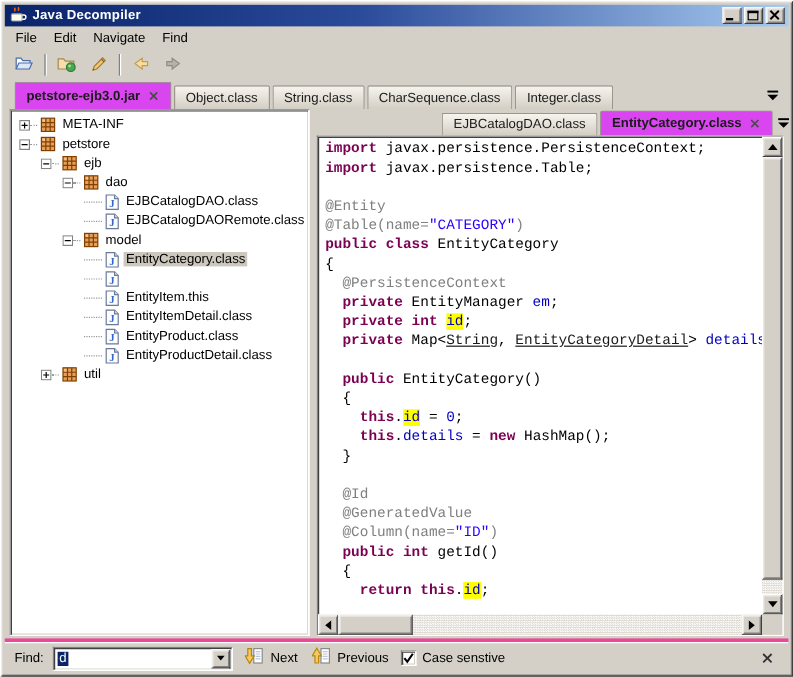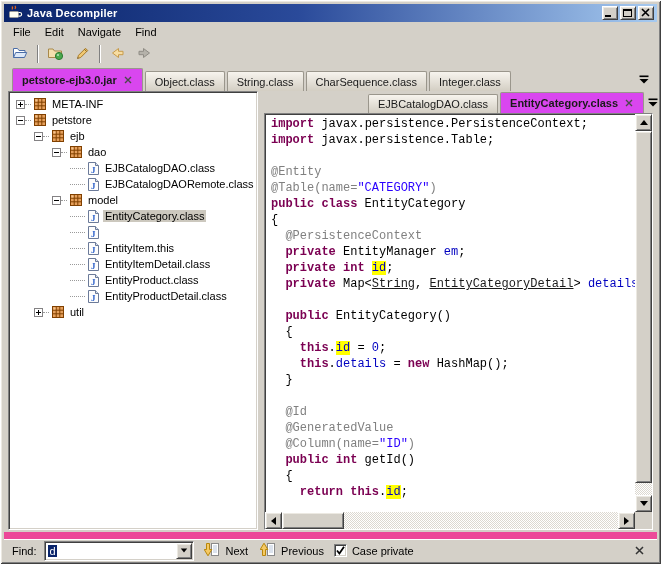--- a/index.html
+++ b/index.html
@@ -83,21 +83,21 @@
   .sb-thumb-h{position:absolute;top:0;bottom:0;left:0;width:62px;
     background:#d4d0c8;border:1px solid;border-color:#fff #404040 #404040 #fff;
     box-shadow:inset 1px 1px 0 #ece9e2, inset -1px -1px 0 #808080;}
   .corner{width:17px;background:#d4d0c8;}
   .tri{width:0;height:0;display:block;}
   .tri-up{border-left:4px solid transparent;border-right:4px solid transparent;border-bottom:5px solid #000;}
   .tri-down{border-left:4px solid transparent;border-right:4px solid transparent;border-top:5px solid #000;}
   .tri-left{border-top:4px solid transparent;border-bottom:4px solid transparent;border-right:5px solid #000;}
   .tri-right{border-top:4px solid transparent;border-bottom:4px solid transparent;border-left:5px solid #000;}
   
-  .findbar{height:30px;margin-top:2px;border-top:7px solid #ec4899;box-shadow:inset 0 1px 0 #fff;
+  .findbar{height:30px;margin-top:2px;border-top:3px solid #ec4899;box-shadow:inset 0 1px 0 #fff;
     display:flex;align-items:center;gap:8px;padding:0 10px 0 8px;}
   .combo{width:150px;height:20px;background:#fff;border:1px solid;border-color:#808080 #fff #fff #808080;
     box-shadow:inset 1px 1px 0 #404040, inset -1px -1px 0 #d4d0c8;display:flex;align-items:center;}
   .combo-value{flex:1;padding-left:3px;overflow:hidden;}
   .sel-text{background:#0a246a;color:#fff;padding:0 1px;}
   .combo-btn{width:16px;height:16px;margin-right:1px;background:#d4d0c8;border:1px solid;
     border-color:#fff #404040 #404040 #fff;box-shadow:inset 1px 1px 0 #ece9e2, inset -1px -1px 0 #808080;
     display:flex;align-items:center;justify-content:center;padding:0;}
   .find-btn{display:flex;align-items:center;gap:5px;background:none;border:none;font-size:11px;
     font-family:"Liberation Sans",sans-serif;padding:2px;}
@@ -482,21 +482,21 @@
             <path d="M4 1.2l3.8 6.3H5.5v6h-3v-6H.2z" fill="#f5c963" stroke="#b8860b"></path>
           </svg></span>
       <span>Previous</span>
     </button>
     <span class="chk-wrap">
       <span class="checkbox">
           <svg width="11" height="11">
             <path d="M2 5.5l2.4 3L9 1.8" stroke="#000" stroke-width="1.8" fill="none"></path>
           </svg>
         </span>
-      <span>Case private</span>
+      <span>Case senstive</span>
     </span>
     <button class="find-close">
         <svg width="11" height="11">
           <path d="M2 2l7 7M9 2l-7 7" stroke="#333" stroke-width="1.5"></path>
         </svg>
       </button>
   </div>
 
 </div>
 

